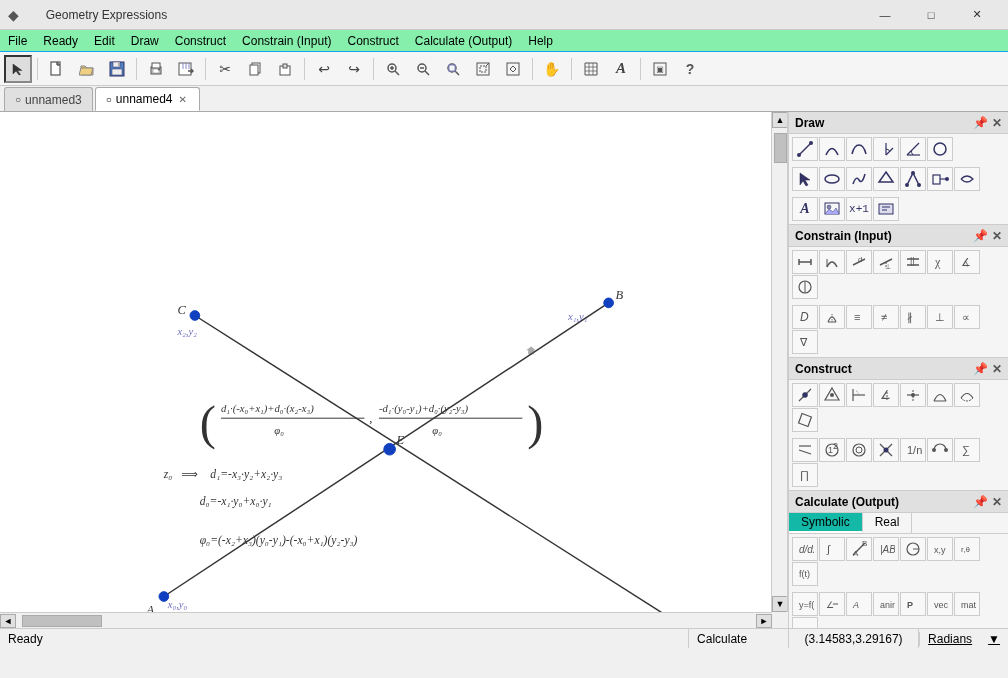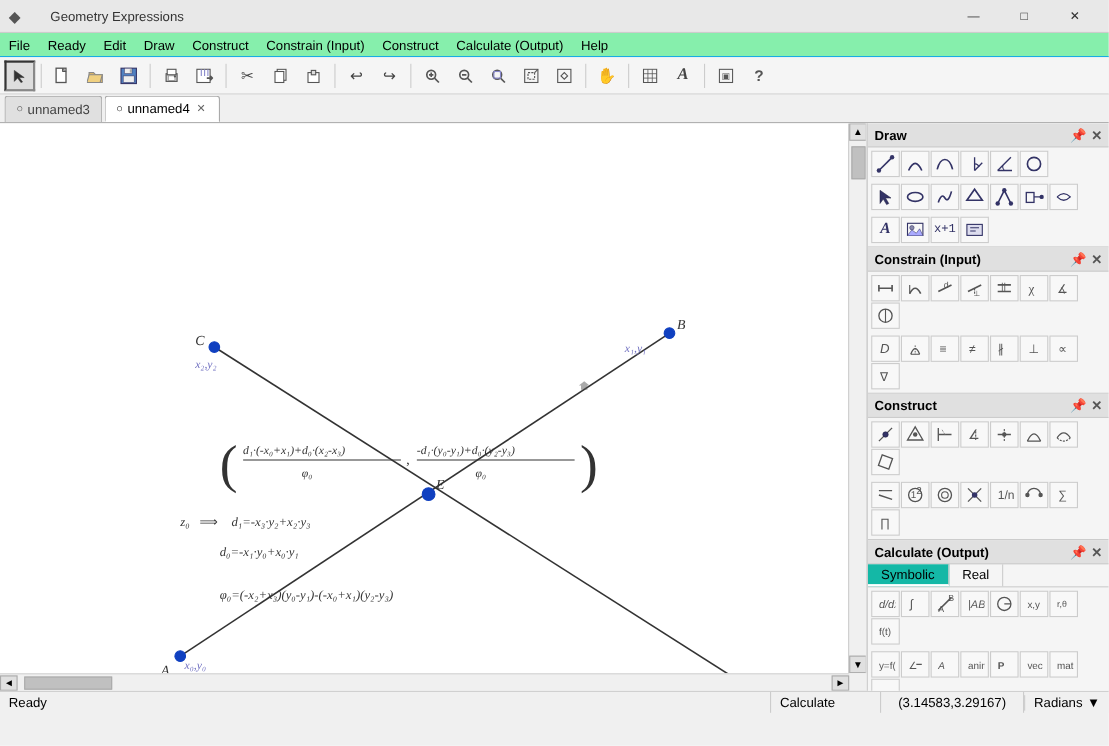--- a/index.html
+++ b/index.html
@@ -921,17 +921,17 @@
 <div id="statusbar">
   <div class="status-pane flex1">
     <span>Ready</span>
   </div>
   <div class="status-pane" style="min-width:100px;">
     <span>Calculate</span>
   </div>
   <div class="status-pane" style="min-width:130px;justify-content:center;">
     <span>(3.14583,3.29167)</span>
   </div>
-  <div class="status-dropdown" style="padding:0 8px; border-left:1px solid #ccc; cursor:pointer; display:flex; align-items:center; gap:4px;">
+  <div class="status-dropdown" style="padding:0 8px; border-left:1px solid #ccc; cursor:pointer; display:flex; align-items:center; gap:16px;text-decoration:underline;">
     <span>Radians</span>
     <span>▼</span>
   </div>
 </div>
 
 </body></html>

